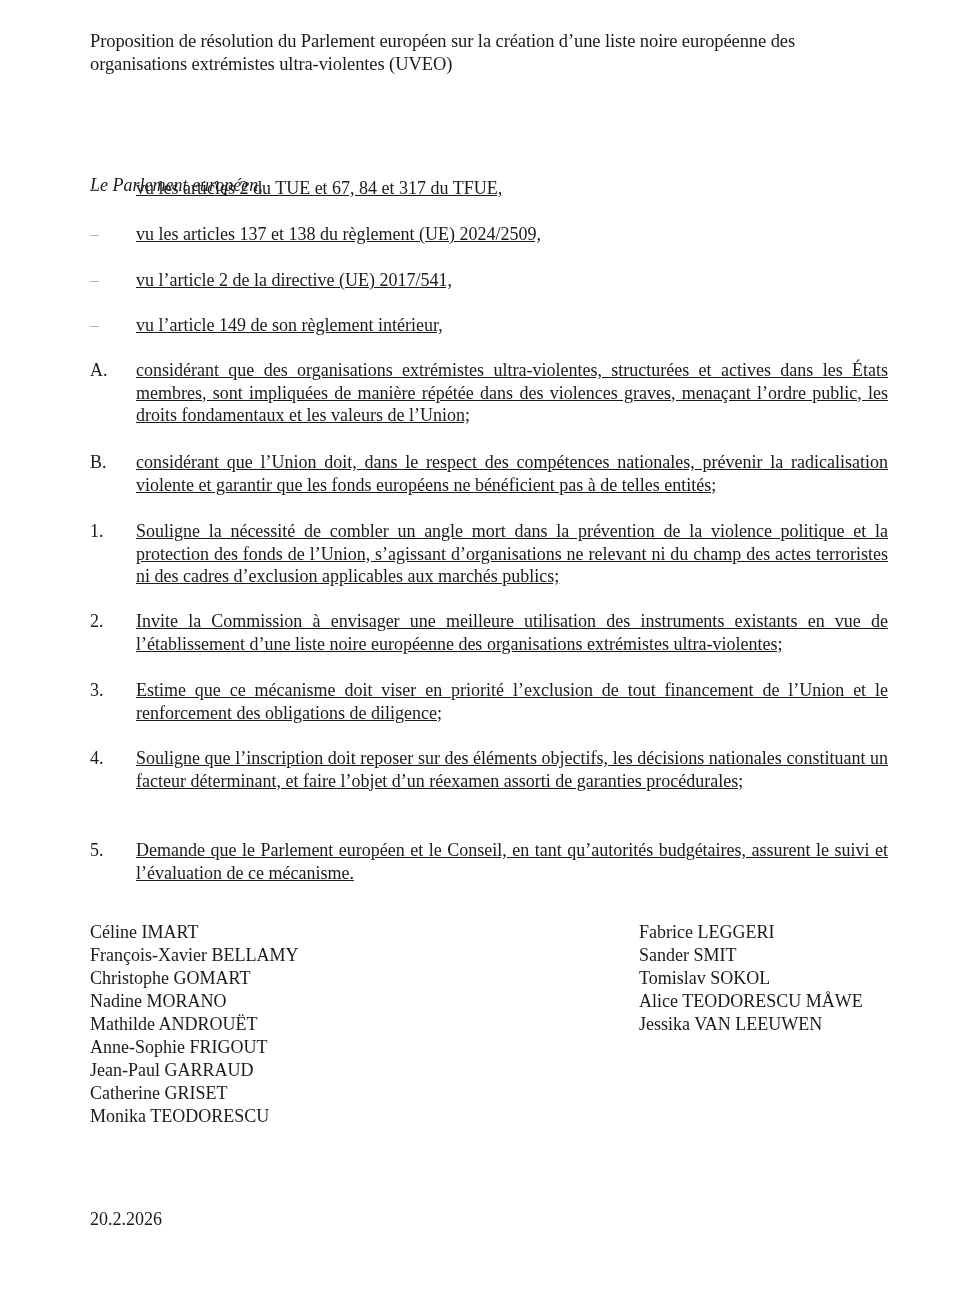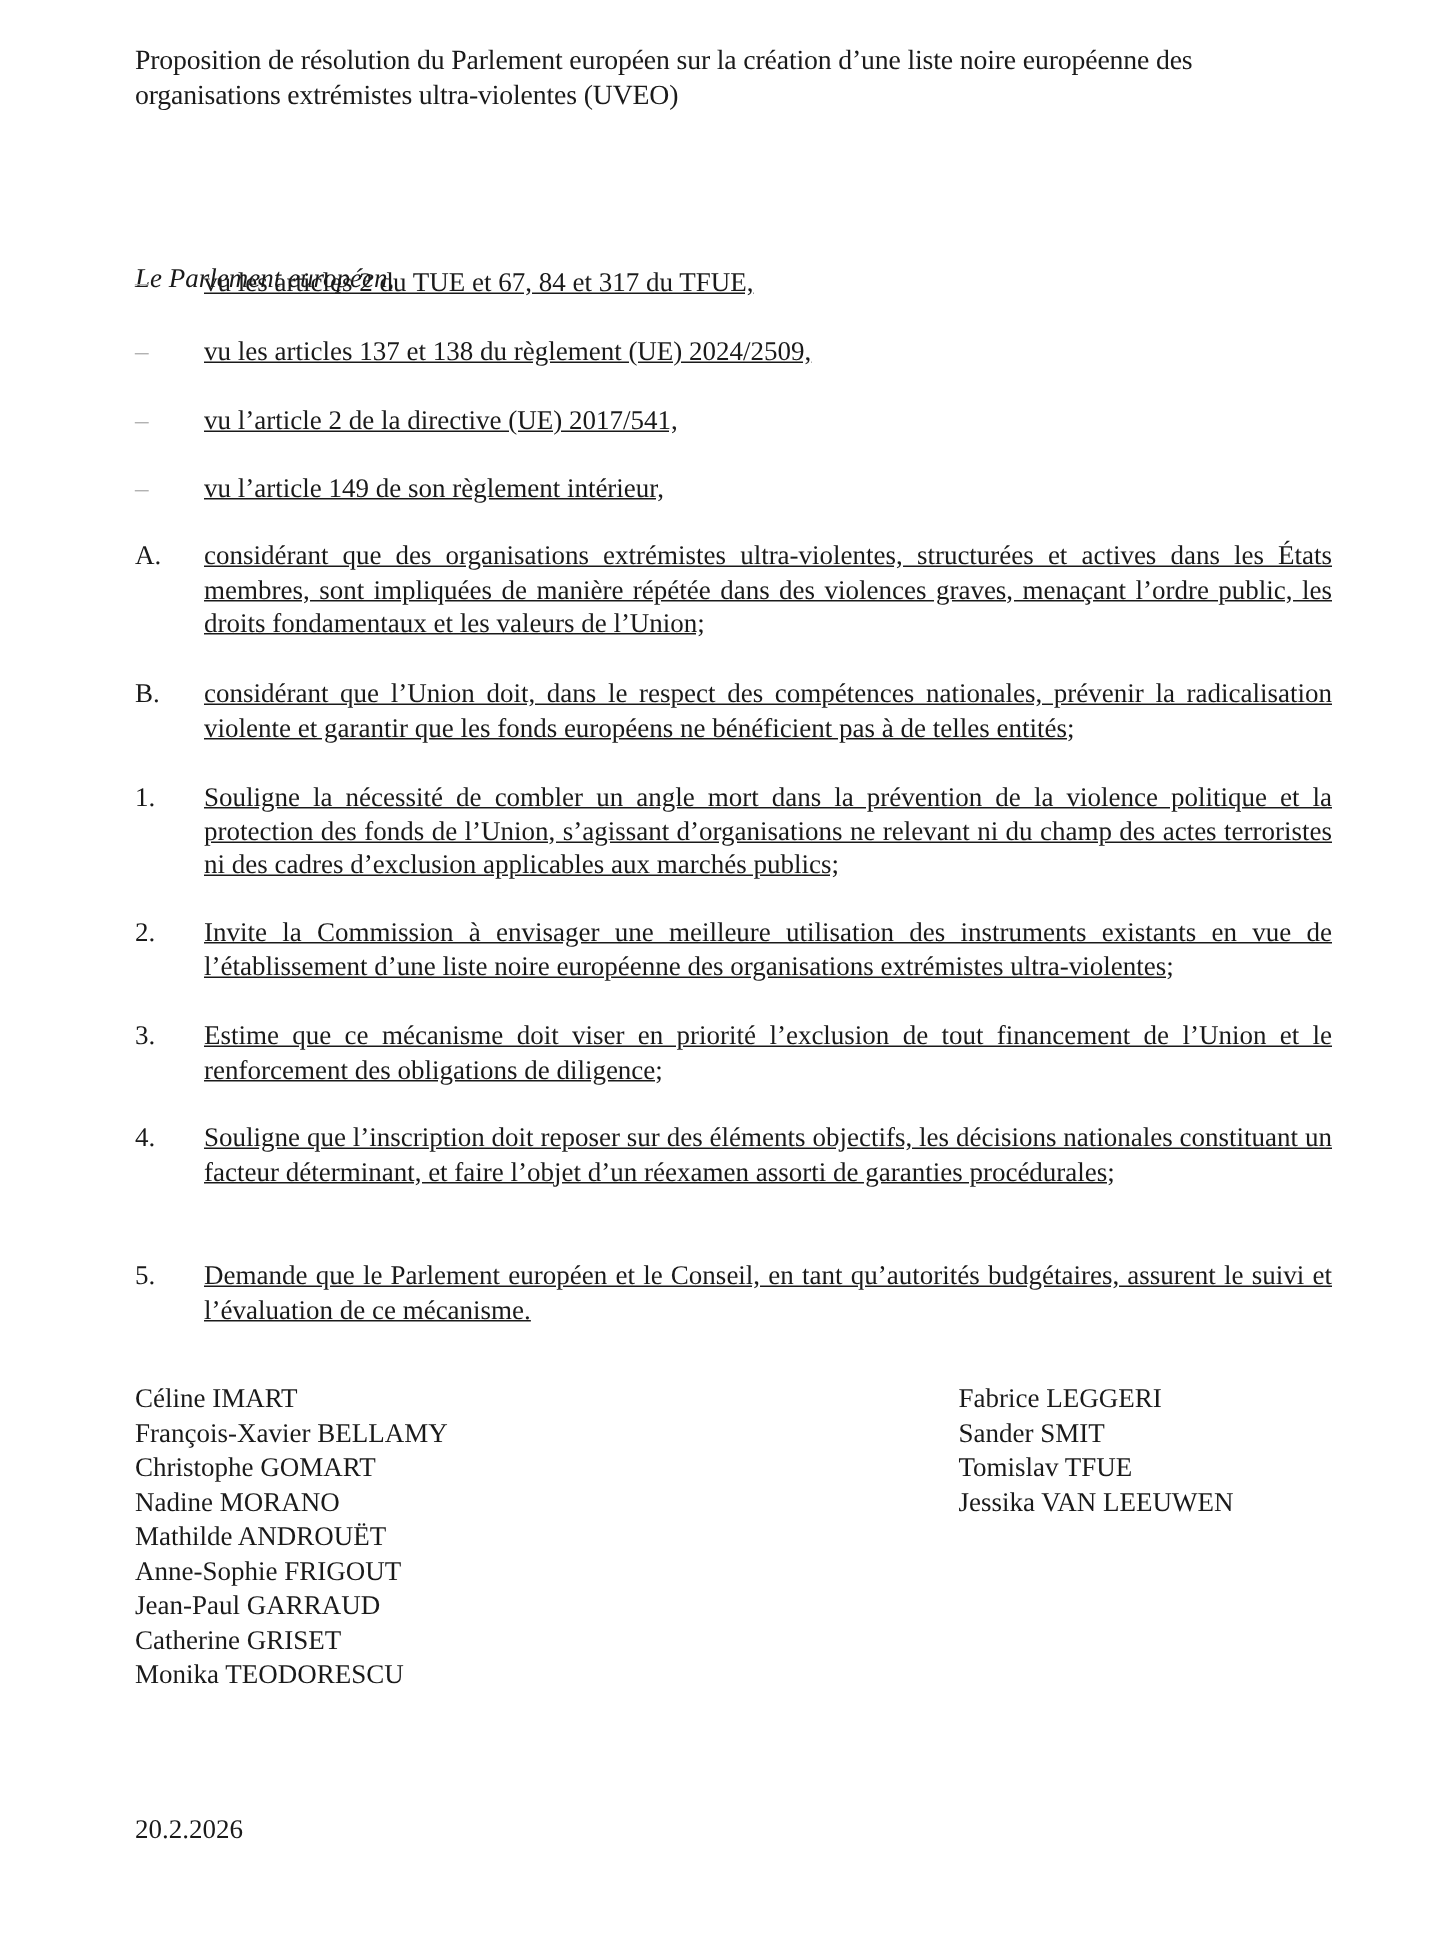--- a/index.html
+++ b/index.html
@@ -102,19 +102,20 @@
     <div>Mathilde ANDROUËT</div>
     <div>Anne-Sophie FRIGOUT</div>
     <div>Jean-Paul GARRAUD</div>
     <div>Catherine GRISET</div>
     <div>Monika TEODORESCU</div>
   </div>
 
   <div class="sigs" style="left:639px">
     <div>Fabrice LEGGERI</div>
     <div>Sander SMIT</div>
-    <div>Tomislav TFUE</div>
+    <div>Tomislav SOKOL</div>
+    <div>Alice TEODORESCU MÅWE</div>
     <div>Jessika VAN LEEUWEN</div>
   </div>
 
   <div class="date">20.2.2026</div>
 
 </div>
 
 </body></html>

